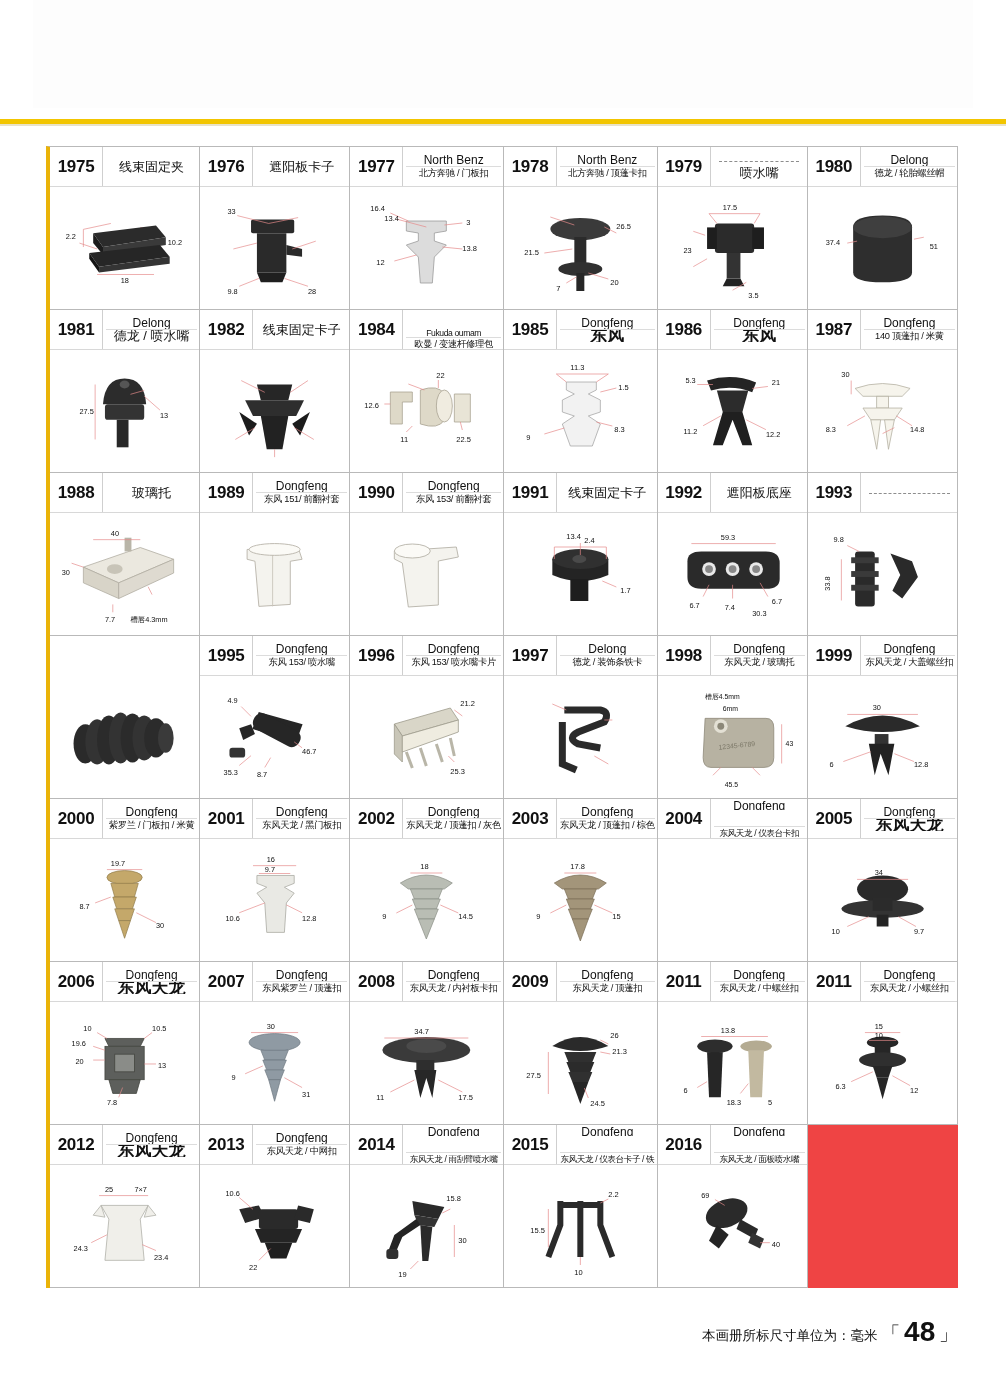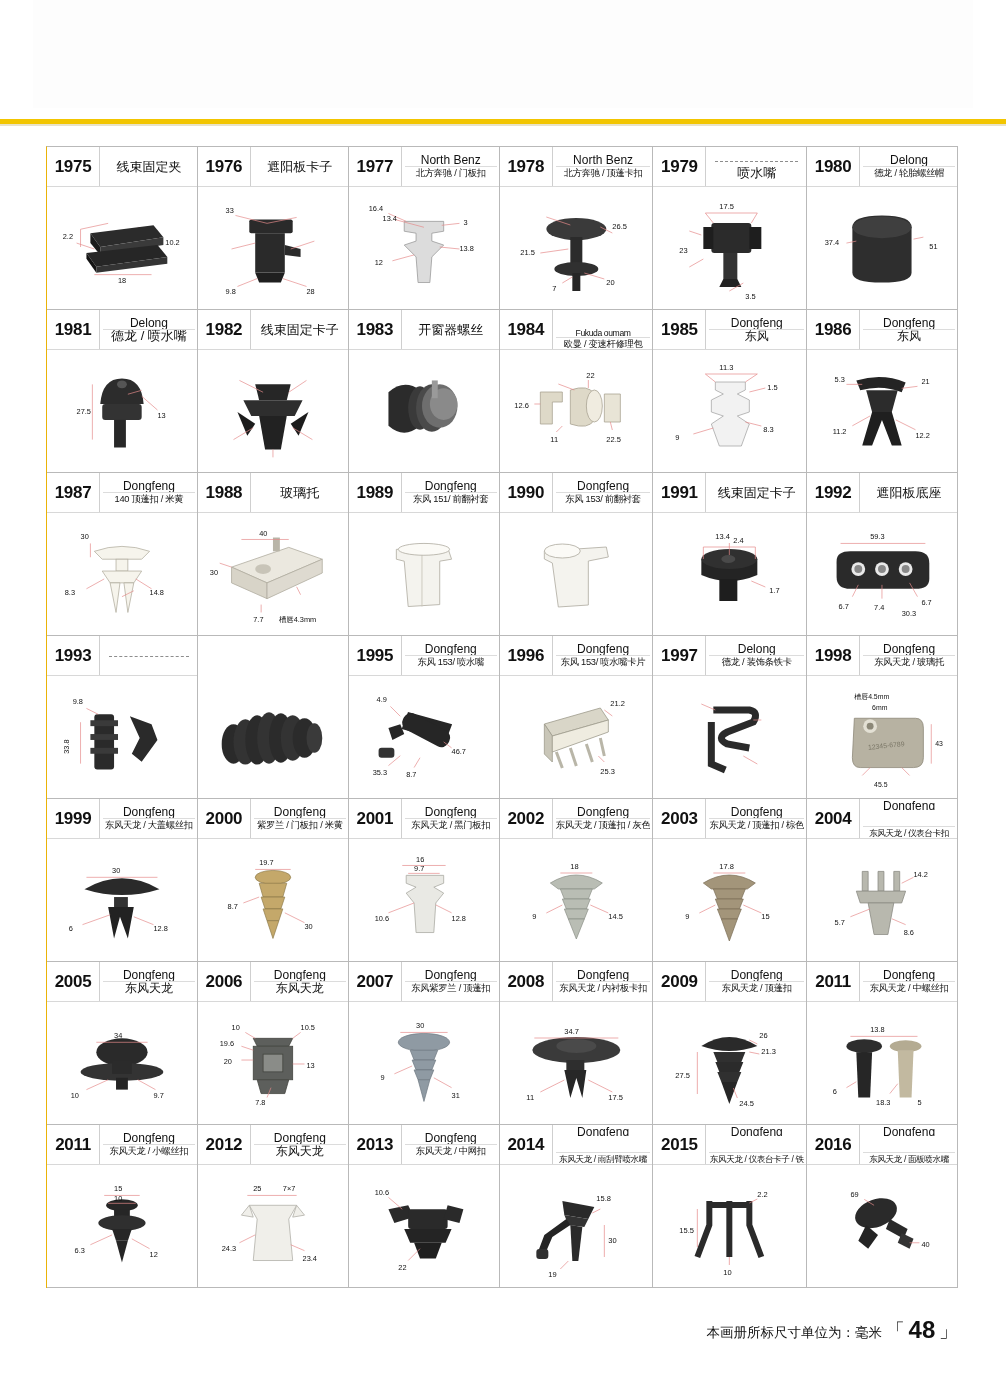--- a/index.html
+++ b/index.html
@@ -36,21 +36,21 @@
     left: 0; top: 124px;
     width: 1006px; height: 2px;
     background: #e8e2c8;
   }
   .sheet {
     position: absolute;
     left: 46px; top: 146px;
     width: 912px;
     display: grid;
     grid-template-columns: repeat(6, 1fr);
-    border-left: 1px solid #eab308;
+    border-left: 4px solid #eab308;
     border-top: 1px solid #b9b9b9;
     background: #ef4444;
   }
   .cell {
     border-right: 1px solid #b9b9b9;
     border-bottom: 1px solid #b9b9b9;
     height: 163px;
     position: relative;
     background: #fff;
   }
@@ -97,42 +97,42 @@
     border: 0;
     position: relative;
     height: 12px;
   }
   .lab.dashed::after {
     content: "";
     position: absolute;
     left: 6%; right: 6%; top: 6px;
     border-top: 1px dashed #8d8d8d;
   }
-  .lab.big-cn { font-size: 12px; font-weight: normal; }
+  .lab.big-cn { font-size: 17px; font-weight: bold; }
   .divider-lab {
     border-top: 1px solid #dcdcdc;
   }
   .art {
     position: absolute;
     left: 0; top: 40px;
     right: 0; bottom: 0;
     overflow: hidden;
   }
   .art svg { display: block; width: 100%; height: 100%; }
   .footer {
     position: absolute;
     left: 0; top: 1316px;
     width: 1006px;
     text-align: right;
     padding-right: 48px;
     font-size: 13.5px;
     color: #111;
   }
   .footer .pg {
-    font-size: 24px;
+    font-size: 28px;
     font-weight: bold;
     vertical-align: -1px;
   }
   .footer .brk { font-size: 19px; color: #111; }
 </style>
 </head>
 <body>
 
 <div class="top-band">
   <div class="inner-white"></div>
@@ -351,40 +351,20 @@
           <path d="M40 62 L58 74 L50 86 Z" fill="#1c1c1c"></path>
           <path d="M112 62 L94 74 L102 86 Z" fill="#1c1c1c"></path>
         </g>
         <g stroke="#e58a8a" fill="none" stroke-width="0.7">
           <path d="M42 30 L66 42 M110 30 L92 42 M36 90 L56 78 M116 90 L96 78 M76 100 L76 108"></path>
         </g>
       </svg>
     </div>
   </div>
 
-  <div class="cell">
-    <div class="cell-head">
-      <div class="code">1983</div>
-      <div class="labels single">
-        <div class="lab cn">开窗器螺丝</div>
-      </div>
-    </div>
-    <div class="art">
-      <svg viewBox="0 0 152 122">
-        <g>
-          <path d="M40 42 Q56 28 72 40 L72 76 Q56 90 40 76 Z" fill="#2b2b2b"></path>
-          <ellipse cx="72" cy="58" rx="12" ry="22" fill="#3a3a3a"></ellipse>
-          <ellipse cx="84" cy="58" rx="16" ry="24" fill="#4a4a4a"></ellipse>
-          <ellipse cx="92" cy="56" rx="18" ry="22" fill="#6e6e6e"></ellipse>
-          <ellipse cx="96" cy="54" rx="14" ry="16" fill="#8a8a8a"></ellipse>
-          <rect x="84" y="30" width="6" height="18" fill="#9a9a9a"></rect>
-        </g>
-      </svg>
-    </div>
-  </div>
 
   <div class="cell">
     <div class="cell-head">
       <div class="code">1984</div>
       <div class="labels">
         <div class="lab brand tiny">Fukuda oumam</div>
         <div class="lab cn small divider-lab">欧曼 / 变速杆修理包</div>
       </div>
     </div>
     <div class="art">
@@ -907,39 +887,20 @@
   </div>
 
   <div class="cell">
     <div class="cell-head">
       <div class="code">2004</div>
       <div class="labels">
         <div class="lab brand">Dongfeng</div>
         <div class="lab cn tiny divider-lab">东风天龙 / 仪表台卡扣</div>
       </div>
     </div>
-    <div class="art">
-      <svg viewBox="0 0 152 122">
-        <g fill="#b8b8ae" stroke="#8c8c84" stroke-width="0.8">
-          <path d="M56 32 L62 32 L62 52 L56 52 Z"></path>
-          <path d="M72 32 L78 32 L78 52 L72 52 Z"></path>
-          <path d="M88 32 L94 32 L94 52 L88 52 Z"></path>
-          <path d="M50 52 L100 52 L96 64 L54 64 Z"></path>
-          <path d="M62 64 L88 64 L82 96 L68 96 Z"></path>
-        </g>
-        <g stroke="#e58a8a" fill="none" stroke-width="0.7">
-          <path d="M108 38 L96 44 M44 78 L64 70 M100 86 L86 80"></path>
-        </g>
-        <g font-size="7.5" fill="#111">
-          <text x="108" y="38">14.2</text>
-          <text x="28" y="86">5.7</text>
-          <text x="98" y="96">8.6</text>
-        </g>
-      </svg>
-    </div>
   </div>
 
   <div class="cell">
     <div class="cell-head">
       <div class="code">2005</div>
       <div class="labels">
         <div class="lab brand">Dongfeng</div>
         <div class="lab big-cn divider-lab">东风天龙</div>
       </div>
     </div>

